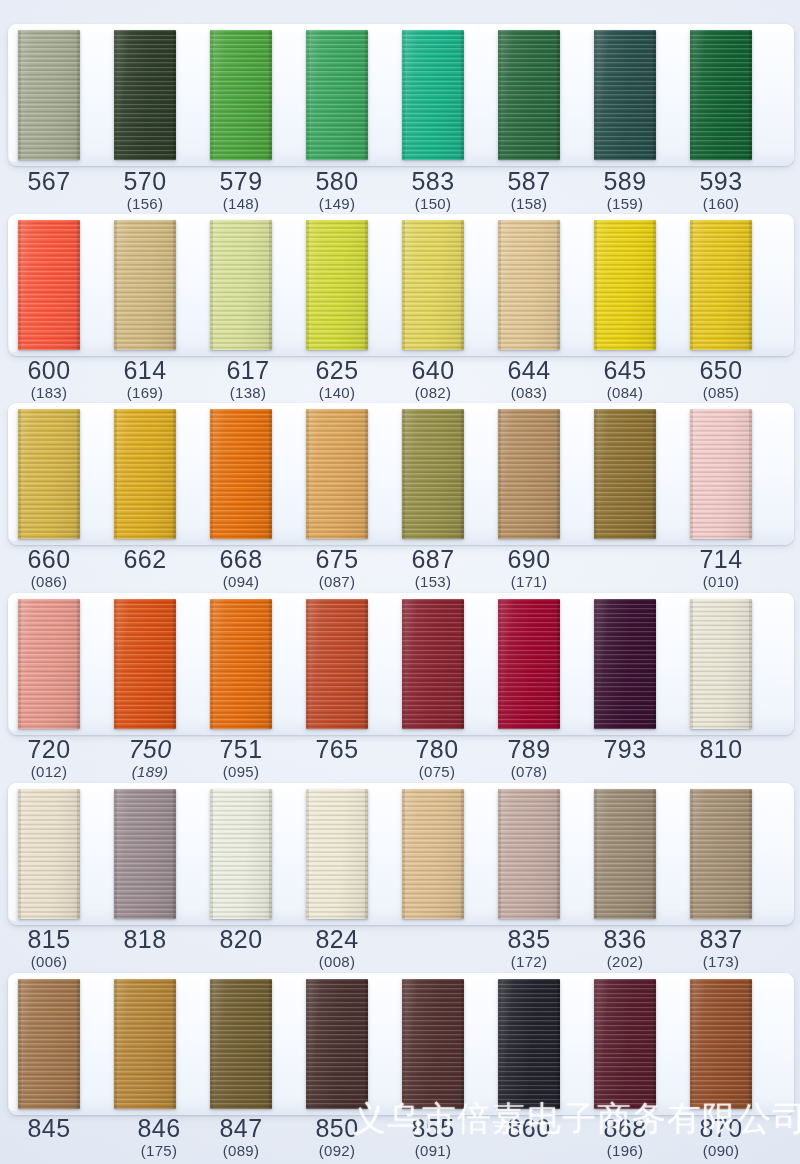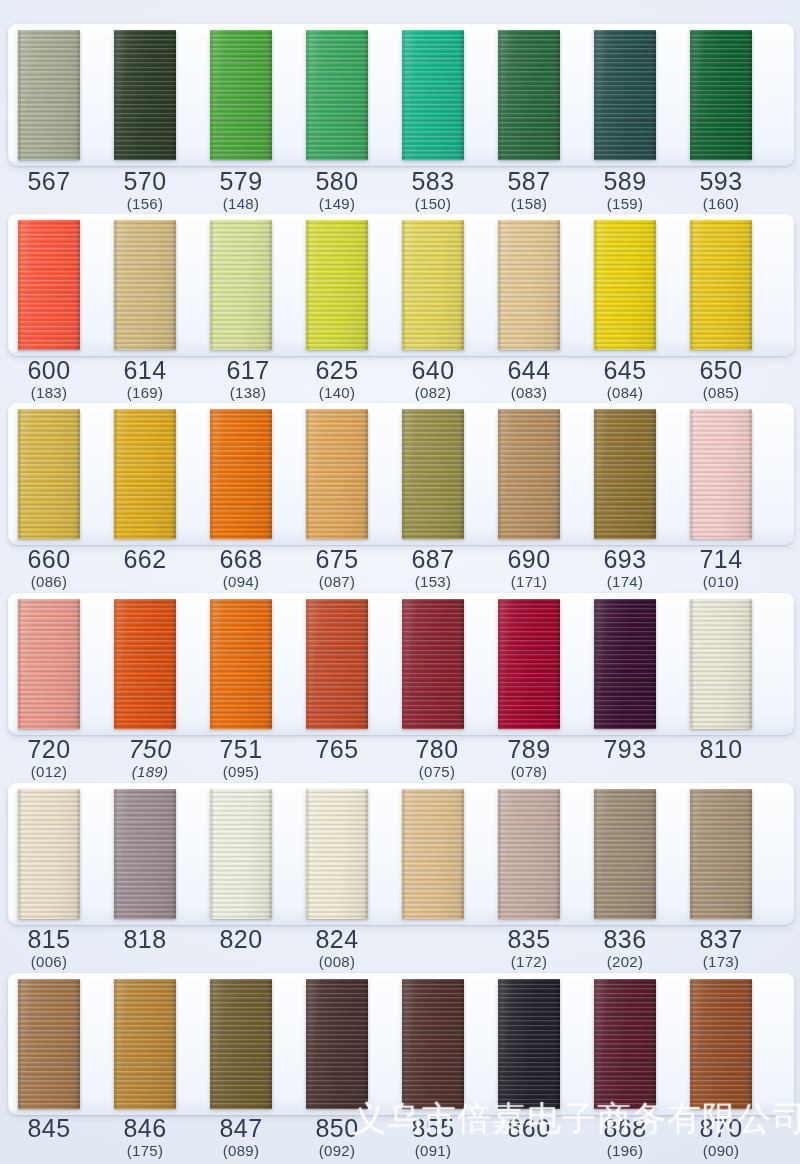--- a/index.html
+++ b/index.html
@@ -424,24 +424,20 @@
             <span class="sub">(087)</span>
           </div>
           <div class="label" style="left: 385px;">
             <span class="code">687</span>
             <span class="sub">(153)</span>
           </div>
           <div class="label" style="left: 481px;">
             <span class="code">690</span>
             <span class="sub">(171)</span>
           </div>
-          <div class="label" style="left: 577px;">
-            <span class="code">693</span>
-            <span class="sub">(174)</span>
-          </div>
           <div class="label" style="left: 673px;">
             <span class="code">714</span>
             <span class="sub">(010)</span>
           </div>
         </div>
       </div>
       <div class="row" style="top: 0px;">
         <div class="sleeve" style="top: 593px;"></div>
         <div class="swatches" style="top: 593px;">
           <div class="swatch" title="720" style="left: 18px; background: rgb(234, 155, 142);">
@@ -655,21 +651,21 @@
             <div class="rib"></div>
             <div class="sheen"></div>
             <div class="edge l"></div>
             <div class="edge r"></div>
           </div>
         </div>
         <div class="labels" style="top: 1115px;">
           <div class="label" style="left: 1px;">
             <span class="code">845</span>
           </div>
-          <div class="label" style="left: 97px;">
+          <div class="label" style="left: 111px;">
             <span class="code">846</span>
             <span class="sub">(175)</span>
           </div>
           <div class="label" style="left: 193px;">
             <span class="code">847</span>
             <span class="sub">(089)</span>
           </div>
           <div class="label" style="left: 289px;">
             <span class="code">850</span>
             <span class="sub">(092)</span>

